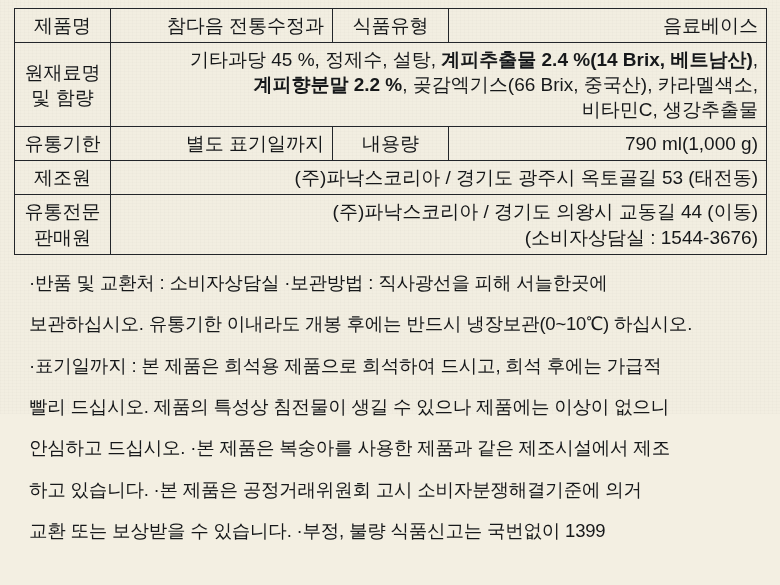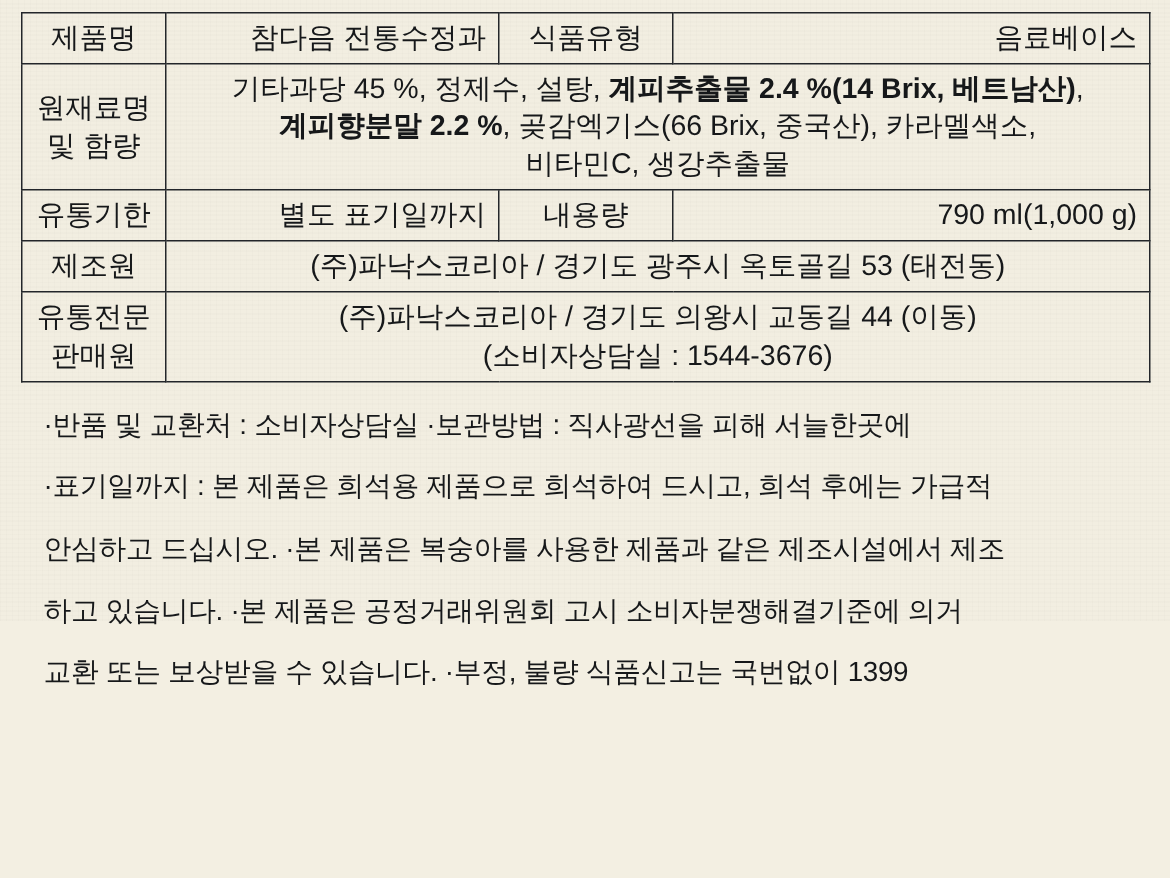--- a/index.html
+++ b/index.html
@@ -47,21 +47,21 @@
     vertical-align: middle;
     word-break: keep-all;
   }
   td.label {
     text-align: center;
     white-space: pre-line;
     font-size: 19px;
     padding: 4px 2px;
   }
   td.value {
-    text-align: center;
+    text-align: right;
   }
   td.value.center {
     text-align: right;
   }
   .bold {
     font-weight: 700;
   }
   .notes {
     position: relative;
     margin-top: 9px;
@@ -124,19 +124,21 @@
           <div>(주)파낙스코리아 / 경기도 의왕시 교동길 44 (이동)</div>
           <div>(소비자상담실 : 1544-3676)</div>
         </td>
       </tr>
 
     </tbody>
   </table>
 
   <div class="notes">
     <p>·반품 및 교환처 : 소비자상담실  ·보관방법 : 직사광선을 피해 서늘한곳에</p>
+    <p>보관하십시오. 유통기한 이내라도 개봉 후에는 반드시 냉장보관(0~10℃) 하십시오.</p>
     <p>·표기일까지 : 본 제품은 희석용 제품으로 희석하여 드시고, 희석 후에는 가급적</p>
+    <p>빨리 드십시오. 제품의 특성상 침전물이 생길 수 있으나 제품에는 이상이 없으니</p>
     <p>안심하고 드십시오. ·본 제품은 복숭아를 사용한 제품과 같은 제조시설에서 제조</p>
     <p>하고 있습니다.  ·본 제품은 공정거래위원회 고시 소비자분쟁해결기준에 의거</p>
     <p>교환 또는 보상받을 수 있습니다. ·부정, 불량 식품신고는 국번없이 1399</p>
   </div>
 
 </div>
 
 </body></html>

